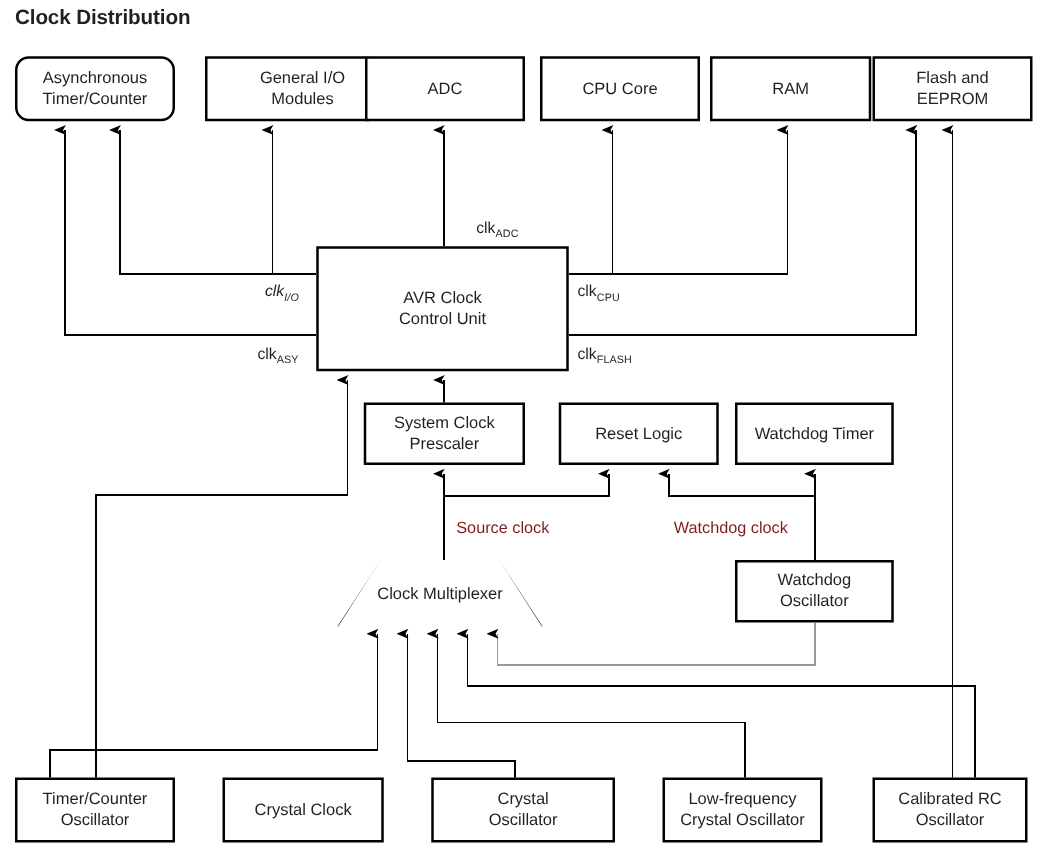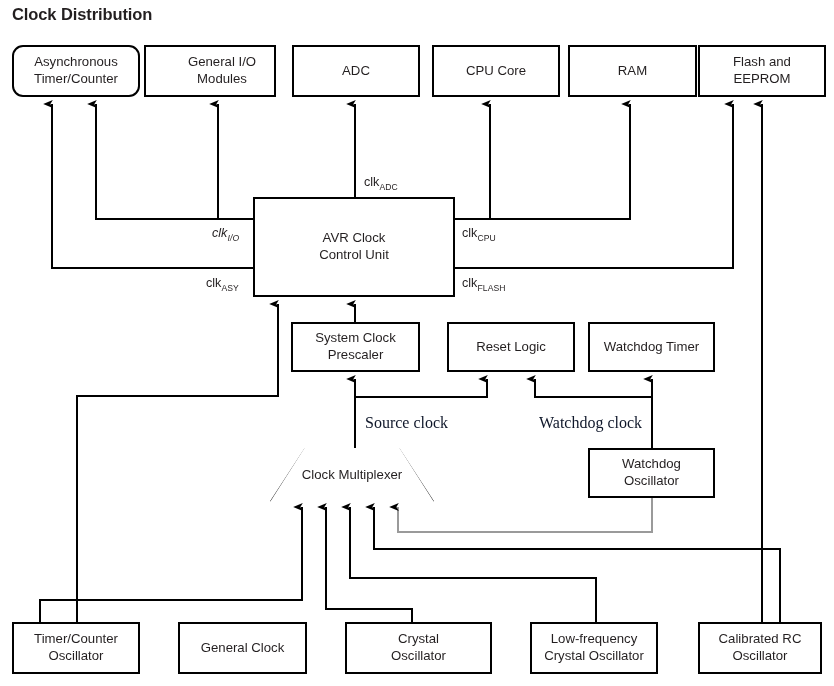--- a/index.html
+++ b/index.html
@@ -31,21 +31,21 @@
   .mux{
     position:absolute;
     background:#ffffff;
     display:flex;align-items:center;justify-content:center;
     text-align:center;font-size:13.2px;color:#231f20;line-height:1.28;
     clip-path:polygon(21% 0%, 79% 0%, 100% 100%, 0% 100%);
     box-sizing:border-box;
   }
   .muxbg{position:absolute;}
   .wirelabel{
-    position:absolute;font-size:16px;color:#0f172a;white-space:nowrap;font-family:Liberation Serif, serif;
+    position:absolute;font-size:13px;color:#7f1d1d;white-space:nowrap;
   }
   .clk sub{font-size:8.6px;letter-spacing:0.1px;}
   .clk{position:absolute;font-size:12.6px;color:#231f20;white-space:nowrap;}
 </style>
 </head>
 <body>
 
 <div id="stage">
 
   <div class="title">Clock Distribution</div>
@@ -94,21 +94,21 @@
       <path d="M780 622 L780 549 L374 549 L374 507" marker-end="url(#ah)"></path>
 
       <path d="M652 498 L652 532 L398 532 L398 507" stroke="#9a9a9a" marker-end="url(#ah)"></path>
     </g>
   </svg>
 
   <div class="box" style="left:12px;top:45px;width:128px;height:52px;border-radius:11px;">
     <span>Asynchronous
 Timer/Counter</span>
   </div>
-  <div class="box" style="left:144px;top:45px;width:132px;height:52px;padding-left:24px;">
+  <div class="box" style="left:164px;top:45px;width:132px;height:52px;padding-left:24px;">
     <span>General I/O
 Modules</span>
   </div>
   <div class="box" style="left:292px;top:45px;width:128px;height:52px;">
     <span>ADC</span>
   </div>
   <div class="box" style="left:432px;top:45px;width:128px;height:52px;">
     <span>CPU Core</span>
   </div>
   <div class="box" style="left:568px;top:45px;width:129px;height:52px;">
@@ -146,36 +146,36 @@
   <div class="box" style="left:588px;top:448px;width:127px;height:50px;">
     <span>Watchdog
 Oscillator</span>
   </div>
 
   <div class="box" style="left:12px;top:622px;width:128px;height:52px;">
     <span>Timer/Counter
 Oscillator</span>
   </div>
   <div class="box" style="left:178px;top:622px;width:129px;height:52px;">
-    <span>General Clock</span>
+    <span>Crystal Clock</span>
   </div>
   <div class="box" style="left:345px;top:622px;width:147px;height:52px;">
     <span>Crystal
 Oscillator</span>
   </div>
   <div class="box" style="left:530px;top:622px;width:128px;height:52px;">
     <span>Low-frequency
 Crystal Oscillator</span>
   </div>
   <div class="box" style="left:698px;top:622px;width:124px;height:52px;">
     <span>Calibrated RC
 Oscillator</span>
   </div>
 
-  <div class="clk" style="left:364px;top:175px;">
+  <div class="clk" style="left:381px;top:175px;">
     <span>clk</span><sub>ADC</sub>
   </div>
   <div class="clk" style="left:212px;top:226px;font-style:italic;">
     <span>clk</span><sub>I/O</sub>
   </div>
   <div class="clk" style="left:462px;top:226px;">
     <span>clk</span><sub>CPU</sub>
   </div>
   <div class="clk" style="left:206px;top:276px;">
     <span>clk</span><sub>ASY</sub>

